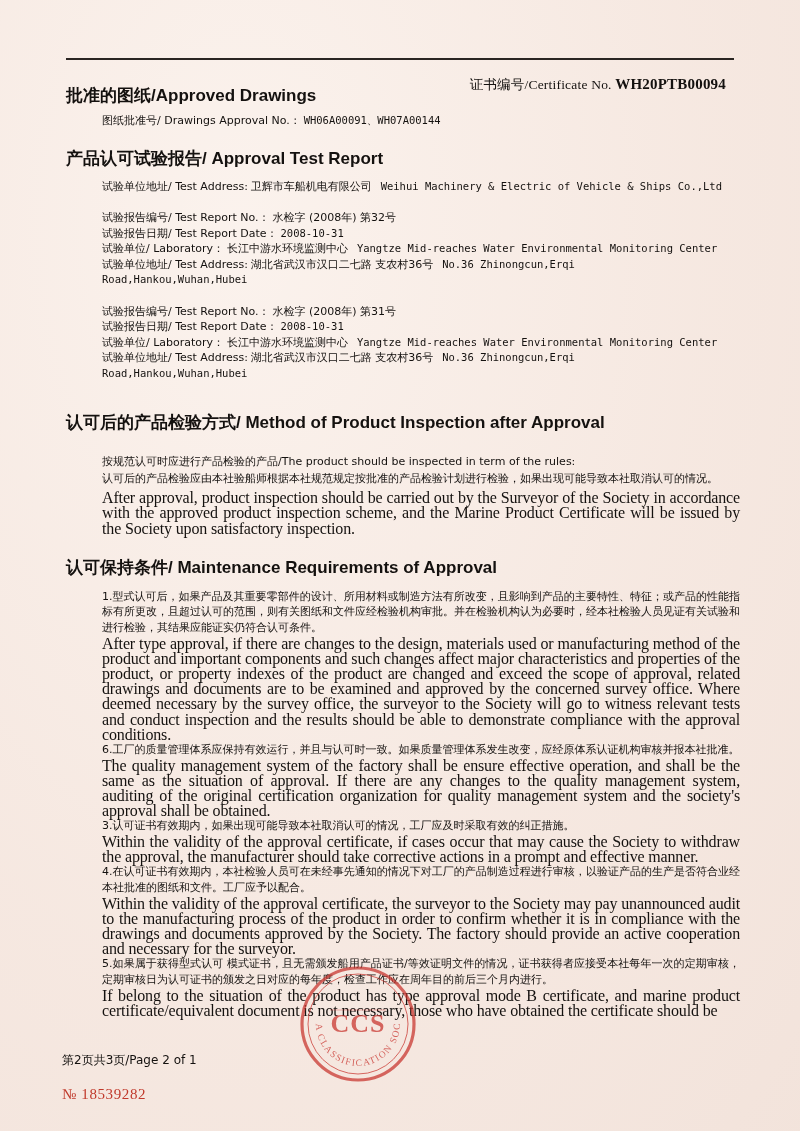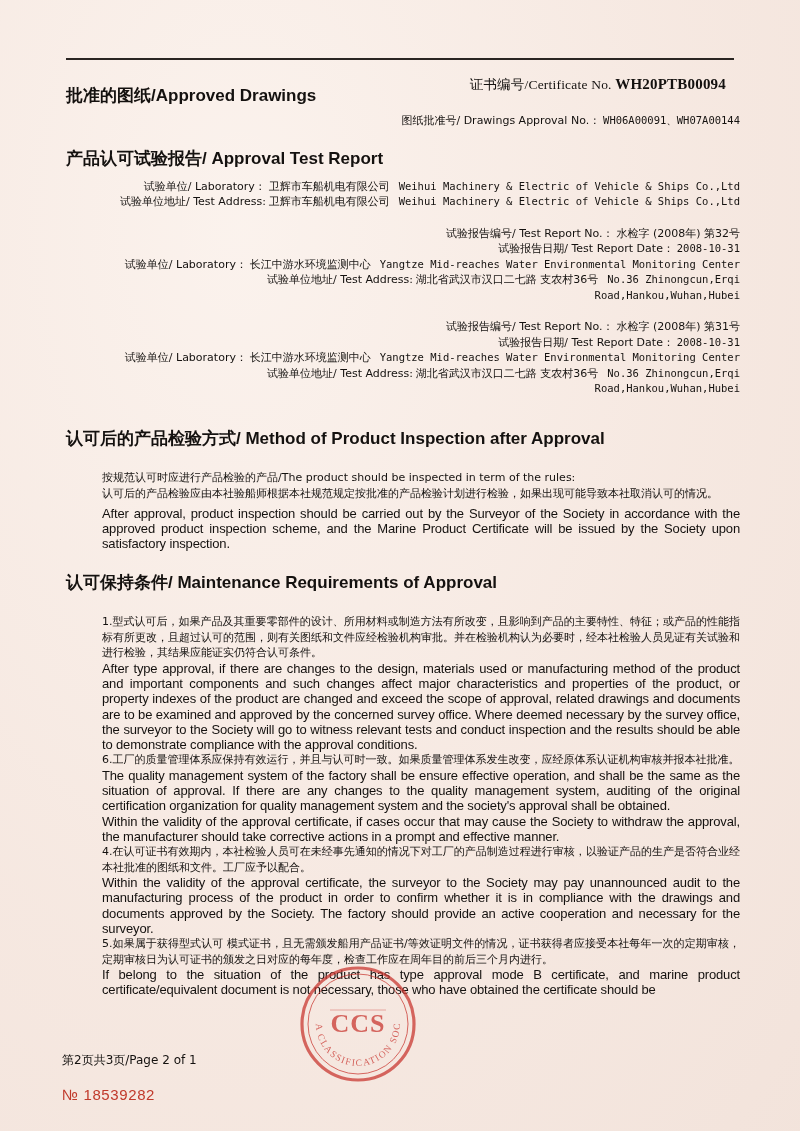--- a/index.html
+++ b/index.html
@@ -63,21 +63,20 @@
     font-family: "Liberation Sans", sans-serif;
     letter-spacing: 0px;
   }
   .indent {
     margin-left: 36px;
   }
   .line {
     font-size: 11.5px;
     line-height: 15.5px;
     white-space: nowrap;
-    text-align: right;
   }
   .lbl-cn {
     font-family: "DejaVu Sans", sans-serif;
     font-size: 11px;
   }
   .mono {
     font-family: "DejaVu Sans Mono", monospace;
     font-size: 10.5px;
   }
   .blk {
@@ -88,41 +87,41 @@
     line-height: 15.3px;
     text-align: justify;
     margin: 0;
   }
   .para.cn {
     font-family: "DejaVu Sans", sans-serif;
     font-size: 11px;
     line-height: 15.6px;
   }
   .para.en {
-    font-family: Liberation Sans, sans-serif;
-    font-size: 13px;
+    font-family: Liberation Serif, serif;
+    font-size: 16px;
     line-height: 15.2px;
     letter-spacing: -0.15px;
   }
   .mrow { margin-top: 1px; }
 
   .footer-page {
     position: absolute;
     left: 62px;
     bottom: 62px;
     font-size: 12px;
     font-family: "DejaVu Sans", sans-serif;
   }
   .footer-serial {
     position: absolute;
     left: 62px;
     bottom: 28px;
     font-size: 15px;
     color: #c0392b;
-    font-family: Liberation Sans, sans-serif;
+    font-family: Liberation Serif, serif;
     letter-spacing: 0.6px;
   }
   .footer-serial .no-mark {
     font-style: normal;
     font-size: 15px;
   }
   
   .seal {
     position: absolute;
     left: 296px;
@@ -154,25 +153,20 @@
       <div class="line">
         <span class="lbl-cn">图纸批准号/ Drawings Approval No.：</span>
         <span class="mono">WH06A00091、WH07A00144</span>
       </div>
     </div>
 
     <h2 class="sec" style="margin-top:18px">产品认可试验报告/ Approval Test Report</h2>
 
     <div class="indent blk">
       <div class="line">
-        <span class="lbl-cn">试验单位/ Laboratory：</span>
-        <span class="lbl-cn">卫辉市车船机电有限公司</span>
-        <span class="mono" style="margin-left:6px">Weihui Machinery &amp; Electric of Vehicle &amp; Ships Co.,Ltd</span>
-      </div>
-      <div class="line">
         <span class="lbl-cn">试验单位地址/ Test Address:</span>
         <span class="lbl-cn">卫辉市车船机电有限公司</span>
         <span class="mono" style="margin-left:6px">Weihui Machinery &amp; Electric of Vehicle &amp; Ships Co.,Ltd</span>
       </div>
     </div>
 
     <div class="indent blk" style="margin-top:16px">
       <div class="line">
         <span class="lbl-cn">试验报告编号/ Test Report No.：</span>
         <span class="lbl-cn">水检字 (2008年) 第32号</span>
@@ -217,25 +211,26 @@
     </div>
 
     <h2 class="sec" style="margin-top:30px">认可后的产品检验方式/ Method of Product Inspection after Approval</h2>
     <div class="indent" style="margin-top:20px">
       <p class="para cn">按规范认可时应进行产品检验的产品/The product should be inspected in term of the rules:</p>
       <p class="para cn mrow">认可后的产品检验应由本社验船师根据本社规范规定按批准的产品检验计划进行检验，如果出现可能导致本社取消认可的情况。</p>
       <p class="para en" style="margin-top:4px">After approval, product inspection should be carried out by the Surveyor of the Society in accordance with the approved product inspection scheme, and the Marine Product Certificate will be issued by the Society upon satisfactory inspection.</p>
     </div>
 
     <h2 class="sec" style="margin-top:20px">认可保持条件/ Maintenance Requirements of Approval</h2>
-    <div class="indent" style="margin-top:20px">
+    <div class="indent" style="margin-top:10px">
       <p class="para cn">1.型式认可后，如果产品及其重要零部件的设计、所用材料或制造方法有所改变，且影响到产品的主要特性、特征；或产品的性能指标有所更改，且超过认可的范围，则有关图纸和文件应经检验机构审批。并在检验机构认为必要时，经本社检验人员见证有关试验和进行检验，其结果应能证实仍符合认可条件。</p>
       <p class="para en">After type approval, if there are changes to the design, materials used or manufacturing method of the product and important components and such changes affect major characteristics and properties of the product, or property indexes of the product are changed and exceed the scope of approval, related drawings and documents are to be examined and approved by the concerned survey office. Where deemed necessary by the survey office, the surveyor to the Society will go to witness relevant tests and conduct inspection and the results should be able to demonstrate compliance with the approval conditions.</p>
       <p class="para cn">6.工厂的质量管理体系应保持有效运行，并且与认可时一致。如果质量管理体系发生改变，应经原体系认证机构审核并报本社批准。</p>
       <p class="para en">The quality management system of the factory shall be ensure effective operation, and shall be the same as the situation of approval. If there are any changes to the quality management system, auditing of the original certification organization for quality management system and the society's approval shall be obtained.</p>
+      <p class="para cn">3.认可证书有效期内，如果出现可能导致本社取消认可的情况，工厂应及时采取有效的纠正措施。</p>
       <p class="para en">Within the validity of the approval certificate, if cases occur that may cause the Society to withdraw the approval, the manufacturer should take corrective actions in a prompt and effective manner.</p>
       <p class="para cn">4.在认可证书有效期内，本社检验人员可在未经事先通知的情况下对工厂的产品制造过程进行审核，以验证产品的生产是否符合业经本社批准的图纸和文件。工厂应予以配合。</p>
       <p class="para en">Within the validity of the approval certificate, the surveyor to the Society may pay unannounced audit to the manufacturing process of the product in order to confirm whether it is in compliance with the drawings and documents approved by the Society. The factory should provide an active cooperation and necessary for the surveyor.</p>
       <p class="para cn">5.如果属于获得型式认可 模式证书，且无需颁发船用产品证书/等效证明文件的情况，证书获得者应接受本社每年一次的定期审核，定期审核日为认可证书的颁发之日对应的每年度，检查工作应在周年目的前后三个月内进行。</p>
       <p class="para en">If belong to the situation of the product has type approval mode B certificate, and marine product certificate/equivalent document is not necessary, those who have obtained the certificate should be</p>
     </div>
 
   </div>
 
   <div class="seal">

